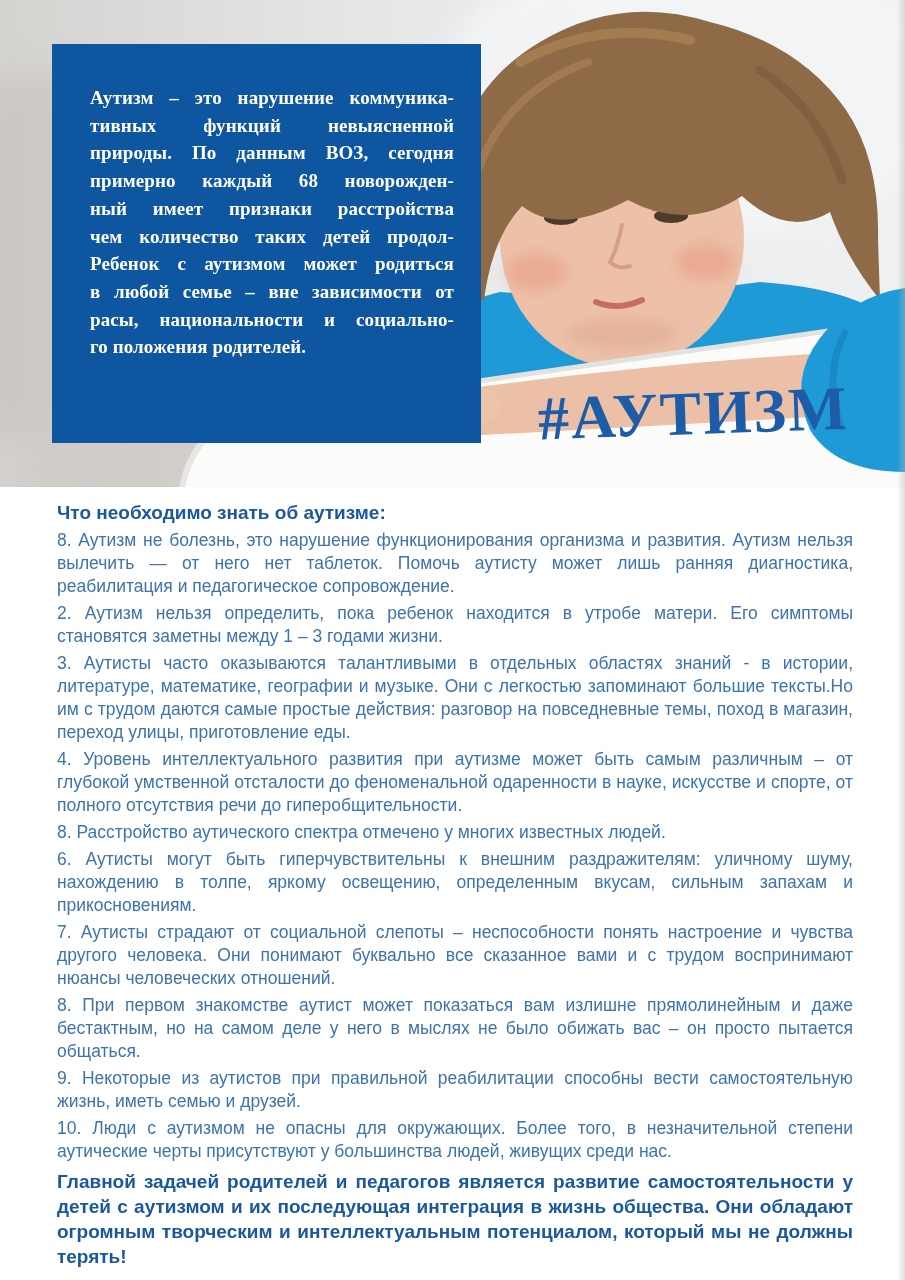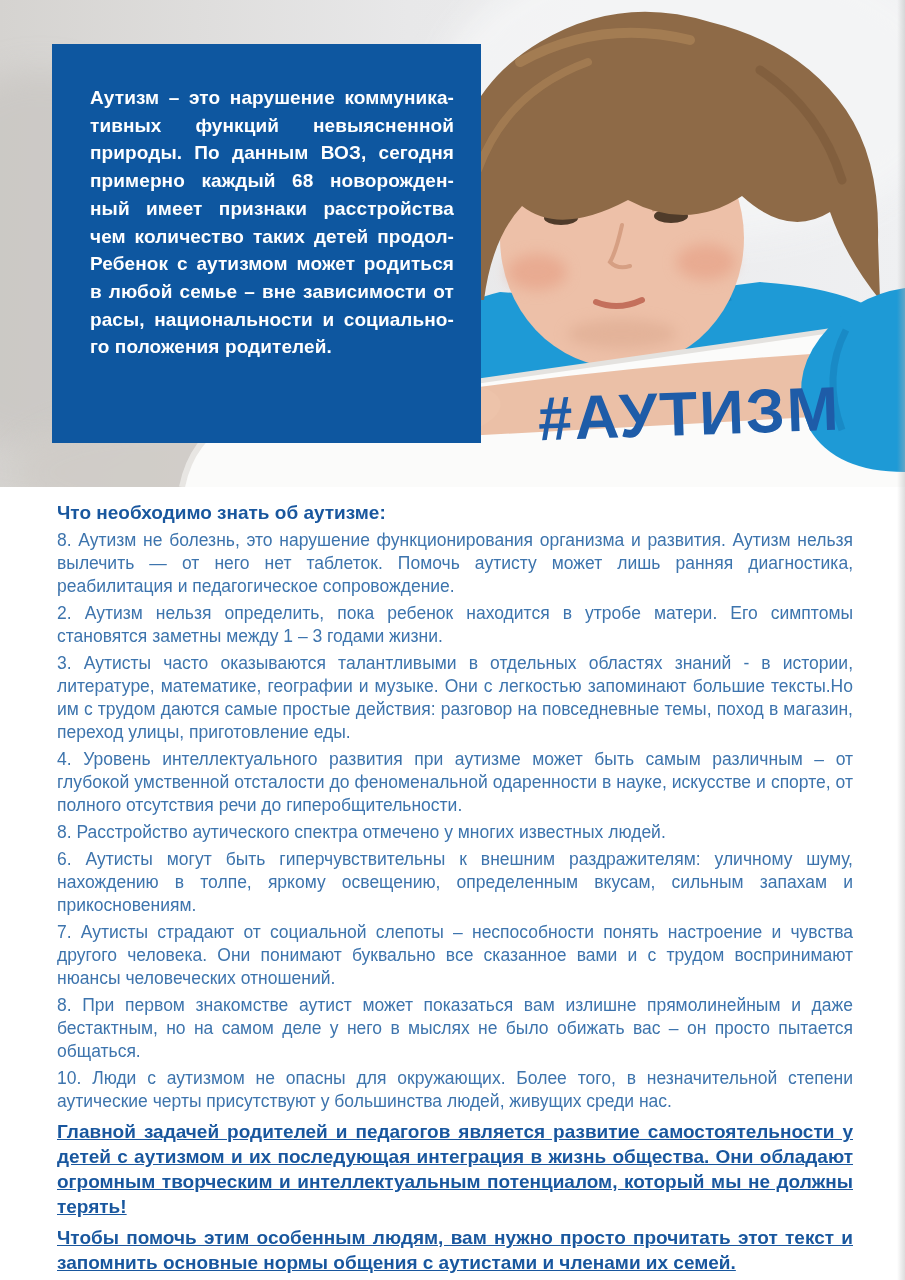--- a/index.html
+++ b/index.html
@@ -9,21 +9,21 @@
     overflow:hidden;
     background:#ffffff;
     font-family:"Liberation Sans","DejaVu Sans",sans-serif;
   }
   .page::after{
     content:""; position:absolute; top:0; right:0; bottom:0; width:8px;
     background:linear-gradient(to left, rgba(180,180,180,.45), rgba(180,180,180,0));
     pointer-events:none;
   }
   
-  .hero { position:relative; width:856px; height:487px; }
+  .hero { position:relative; width:856px; height:487px;font-family:Liberation Serif, serif; }
   .hero svg { position:absolute; left:0; top:0; display:block; }
   .infobox{
     position:absolute; left:52px; top:44px;
     width:429px; height:399px; box-sizing:border-box;
     background:var(--brand_blue,#0E57A0);
     padding:40px 27px 0 38px;
   }
   .infobox-line{
     color:#ffffff; font-weight:bold;
     font-size:19px; line-height:27.7px;
@@ -48,21 +48,20 @@
   .fact-item{
     margin:0 0 4px 0;
     font-size:17.5px; line-height:23px;
     color:var(--text_blue,#3D74AD);
     text-align:justify;
   }
   .fact-item.emphasis{
     margin-top:6px;
     font-size:19px; line-height:25px; font-weight:bold;
     color:var(--heading_blue,#19579E);
-    text-decoration:underline;
   }
 </style>
 </head>
 <body>
 
 <div class="page">
 
   <div class="hero">
 
     <svg viewBox="0 0 905 487" width="905" height="487" aria-hidden="true">
@@ -146,20 +145,21 @@
     <div>
 
     <p class="fact-item">8. Аутизм не болезнь, это нарушение функционирования организма и развития. Аутизм нельзя вылечить — от него нет таблеток. Помочь аутисту может лишь ранняя диагностика, реабилитация и  педагогическое сопровождение.</p>
         <p class="fact-item">2. Аутизм нельзя определить, пока ребенок находится в утробе матери. Его симптомы становятся заметны между 1 – 3 годами жизни.</p>
         <p class="fact-item">3. Аутисты часто оказываются талантливыми в отдельных областях знаний - в истории, литературе, математике, географии и музыке. Они с легкостью запоминают большие тексты.Но им с трудом даются самые простые действия: разговор на повседневные темы, поход в магазин, переход улицы, приготовление еды.</p>
         <p class="fact-item">4. Уровень интеллектуального развития при аутизме может быть самым различным – от глубокой умственной отсталости до феноменальной одаренности в науке, искусстве и спорте, от полного отсутствия речи до гиперобщительности.</p>
         <p class="fact-item">8. Расстройство аутического спектра отмечено у многих известных людей.</p>
         <p class="fact-item">6. Аутисты могут быть гиперчувствительны к внешним раздражителям: уличному шуму, нахождению в толпе, яркому освещению, определенным вкусам, сильным запахам и прикосновениям.</p>
         <p class="fact-item">7. Аутисты страдают от социальной слепоты  – неспособности понять настроение и чувства другого человека. Они понимают буквально все сказанное вами и с трудом воспринимают нюансы человеческих отношений.</p>
         <p class="fact-item">8. При первом знакомстве аутист может показаться вам излишне прямолинейным и даже бестактным, но на самом деле у него в мыслях не было обижать вас –  он просто пытается общаться.</p>
+        <p class="fact-item">9. Некоторые из аутистов при правильной реабилитации способны вести самостоятельную жизнь, иметь семью и друзей.</p>
         <p class="fact-item">10. Люди с аутизмом не опасны для окружающих. Более того, в незначительной степени  аутические черты присутствуют у большинства людей,  живущих среди нас.</p>
       </div>
 
     <div>
 
     <p class="fact-item emphasis">Главной задачей родителей и педагогов  является развитие самостоятельности у детей с аутизмом и их последующая интеграция в жизнь общества. Они обладают огромным творческим и интеллектуальным потенциалом, который мы не должны терять!</p>
         <p class="fact-item emphasis">Чтобы помочь этим особенным людям, вам нужно просто прочитать этот текст и запомнить основные нормы общения с аутистами и членами их семей.</p>
       </div>
   </div>
 

